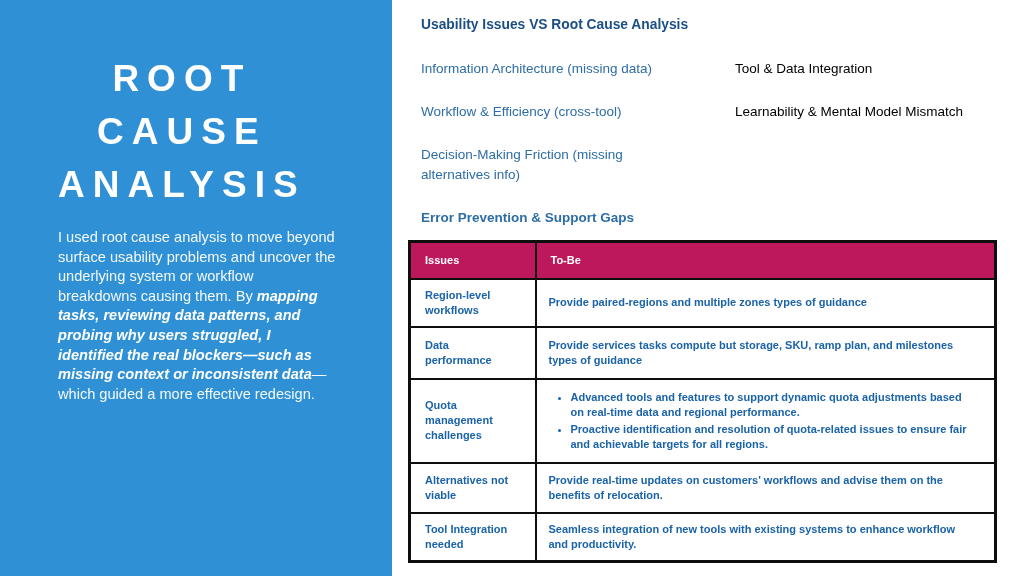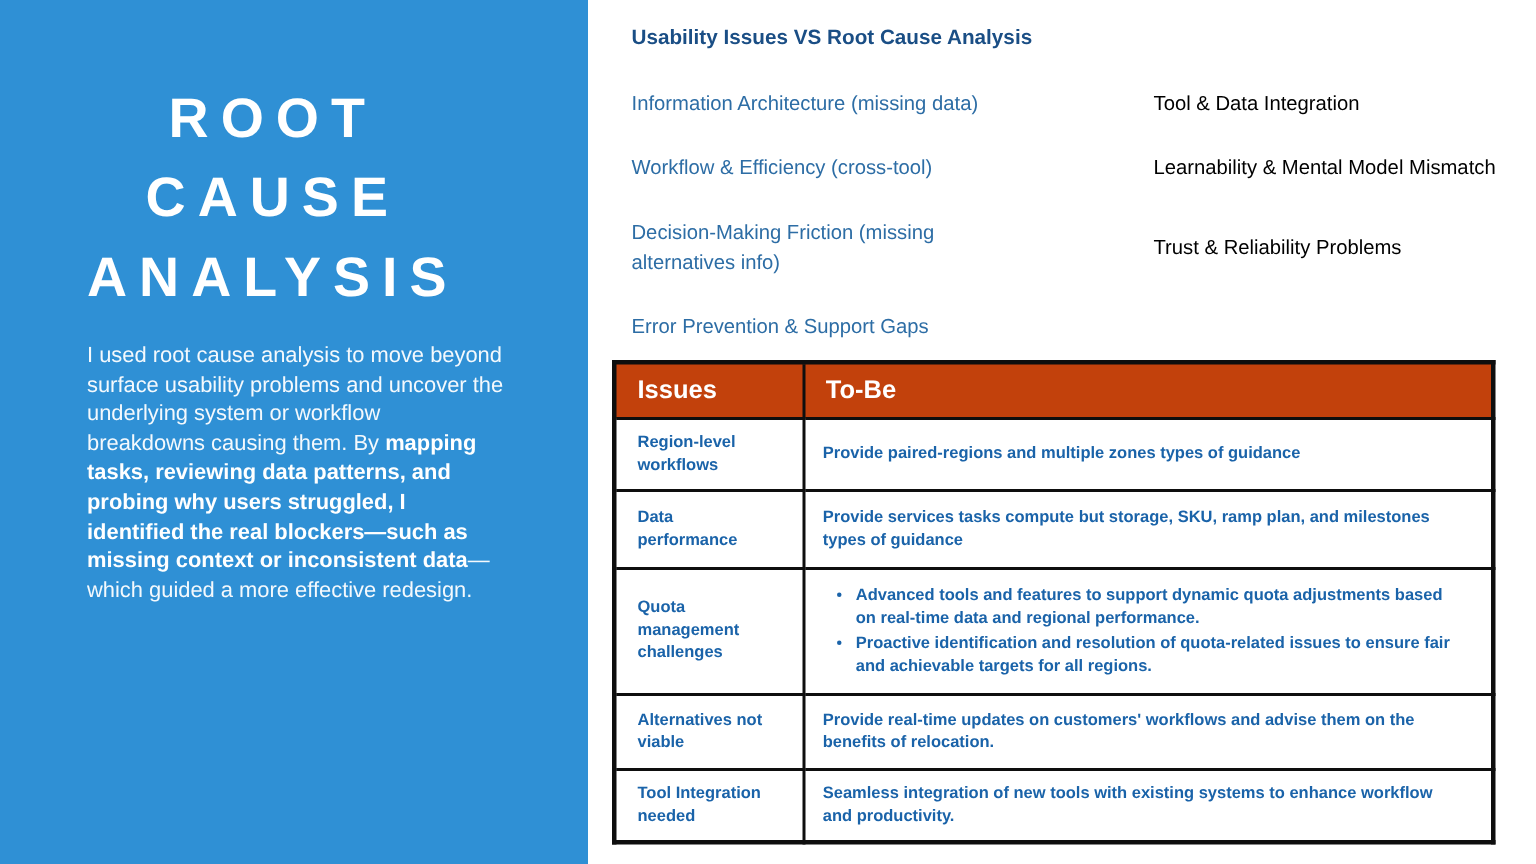--- a/index.html
+++ b/index.html
@@ -33,76 +33,75 @@
   }
   .sidebar-paragraph {
     position: absolute;
     left: 58px; top: 228px;
     width: 278px;
     color: #f4f9fd;
     font-size: 14.6px;
     line-height: 19.6px;
     font-weight: 400;
   }
-  .sidebar-paragraph b { color: #ffffff; font-weight: 700; }
+  .sidebar-paragraph b { color: #ffffff; font-weight: 700; font-style: italic; }
 
   
   .main { position: absolute; left: 392px; top: 0; width: 620px; height: 576px; }
 
   .main-heading {
     position: absolute;
     left: 29px; top: 17px;
     color: #1a4e85;
     font-size: 13.8px;
     font-weight: 700;
   }
 
   .pair-row {
     position: absolute;
     left: 29px; right: 10px;
     display: flex;
     align-items: center;
-    gap: 34px;
   }
   .pair-left {
     width: 250px;
     margin-right: 64px;
     flex: none;
     color: #2d6da5;
     font-size: 13.5px;
     line-height: 20px;
   }
   .pair-right {
     flex: 1;
     color: #000000;
     font-size: 13.5px;
     line-height: 20px;
   }
   .row-1 { top: 59px; }
   .row-2 { top: 102px; }
   .row-3 { top: 145px; }
-  .row-4 { top: 208px; }
+  .row-4 { top: 208px; font-weight: bold; }
 
   
   .rca-table {
     position: absolute;
     left: 16px; top: 240px;
     width: 589px;
     border-collapse: collapse;
     table-layout: fixed;
   }
   .rca-table th, .rca-table td {
     border: 2px solid #0e0e0e;
     vertical-align: middle;
   }
   .rca-table { border: 3px solid #0e0e0e; }
   .rca-table th {
-    background: #c2410c;
+    background: #be185d;
     color: #ffffff;
-    font-size: 17px;
+    font-size: 11px;
     font-weight: 700;
     text-align: left;
     height: 37px;
     padding: 0 0 0 14px;
   }
   .col-issues { width: 126px; }
   .rca-table td {
     color: #1a63a9;
     font-size: 11px;
     font-weight: 700;
@@ -139,21 +138,20 @@
     <div class="pair-row row-1">
       <div class="pair-left">Information Architecture (missing data)</div>
       <div class="pair-right">Tool &amp; Data Integration</div>
     </div>
     <div class="pair-row row-2">
       <div class="pair-left">Workflow &amp; Efficiency (cross-tool)</div>
       <div class="pair-right">Learnability &amp; Mental Model Mismatch</div>
     </div>
     <div class="pair-row row-3">
       <div class="pair-left">Decision-Making Friction (missing alternatives info)</div>
-      <div class="pair-right">Trust &amp; Reliability Problems</div>
     </div>
     <div class="pair-row row-4">
       <div class="pair-left">Error Prevention &amp; Support Gaps</div>
       <div class="pair-right"></div>
     </div>
 
     <table class="rca-table">
       <colgroup>
           <col class="col-issues">
           <col>

